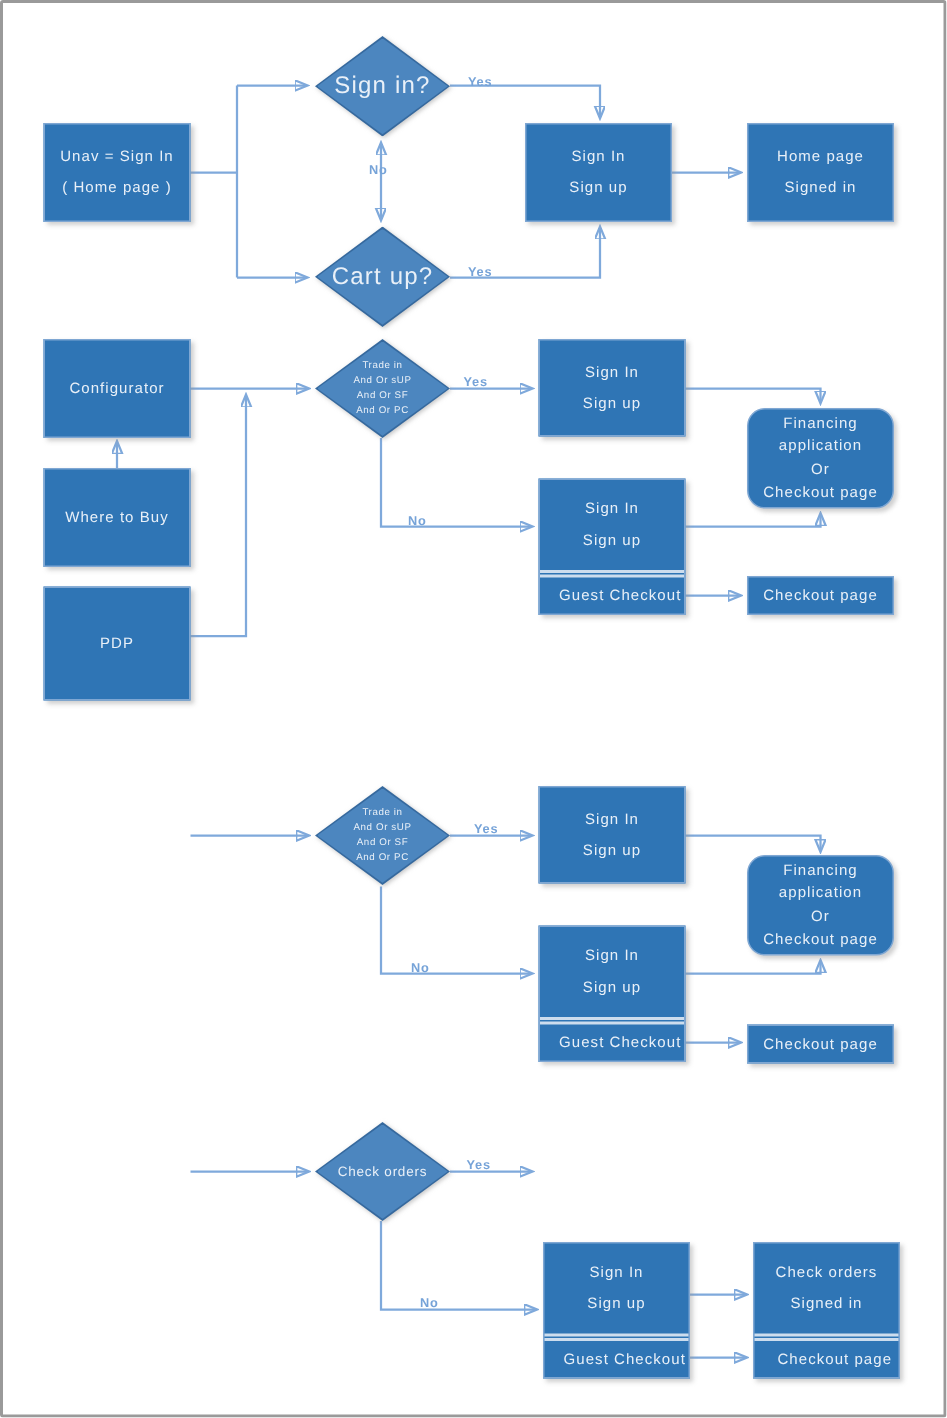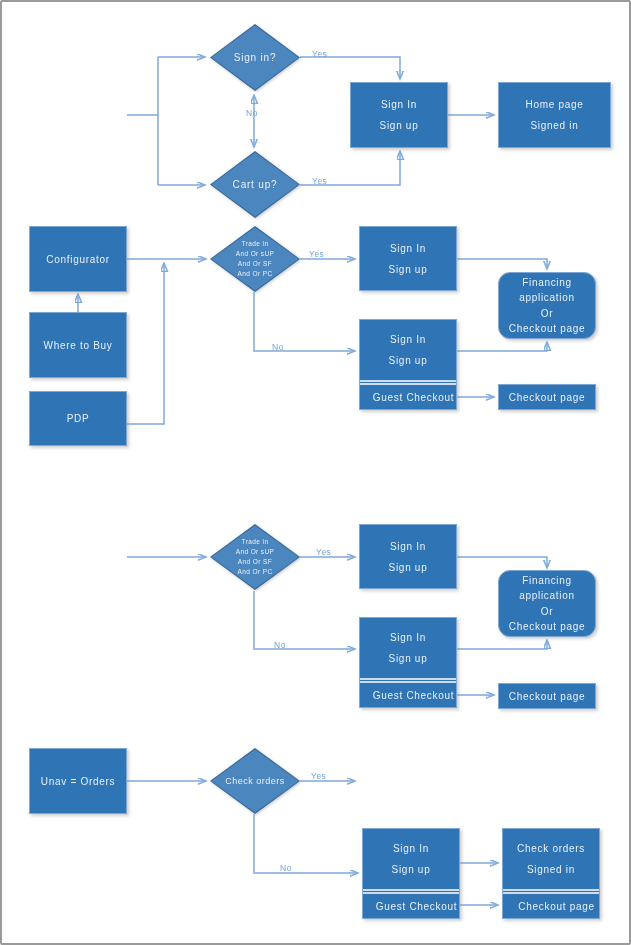--- a/index.html
+++ b/index.html
@@ -44,29 +44,30 @@
   .dmd-shape{position:absolute;inset:0;filter:drop-shadow(1.5px 1.5px 1.5px rgba(140,140,140,.5));}
   .dmd-outer{position:absolute;inset:0;background:var(--diamond_border,#36699E);
     clip-path:polygon(50% 0,100% 50%,50% 100%,0 50%);}
   .dmd-inner{position:absolute;inset:1.5px;background:var(--diamond_fill,#4C86BF);
     clip-path:polygon(50% 0,100% 50%,50% 100%,0 50%);}
   .dmd-text{
     position:absolute;inset:0;
     display:flex;flex-direction:column;align-items:center;justify-content:center;
     text-align:center;color:var(--box_text,#E9F0F8);
   }
-  .dmd-text-lg{font-size:10px;letter-spacing:.8px;}
+  .dmd-text-lg{font-size:16px;letter-spacing:.8px;}
   .dmd-text-md{font-size:9px;letter-spacing:.5px;}
   .dmd-text-sm{font-size:6.5px;letter-spacing:.4px;line-height:1.55;}
   .dmd-text span{display:block;}
   .lbl{
     position:absolute;
     font-size:8.5px;
     letter-spacing:.5px;
     color:var(--label_text,#76A3D8);
+    font-weight:bold;
   }
 </style>
 </head>
 <body>
 
 <div class="page">
 
   <svg class="wires" viewBox="0 0 631 945">
     <defs>
       <marker id="ah" orient="auto" markerUnits="userSpaceOnUse" markerWidth="10" markerHeight="8" refX="7.5" refY="3.5">
@@ -102,20 +103,24 @@
     <path d="M455,647 H545 V639" marker-end="url(#ah)"></path>
     <path d="M455,693 H491" marker-end="url(#ah)"></path>
 
     <path d="M125,779 H203" marker-end="url(#ah)"></path>
     <path d="M298,779 H352" marker-end="url(#ah)"></path>
     <path d="M252,812 V871 H355" marker-end="url(#ah)"></path>
     <path d="M458,861 H495" marker-end="url(#ah)"></path>
     <path d="M458,903 H495" marker-end="url(#ah)"></path>
   </svg>
 
+  <div class="box" style="left:27px;top:80px;width:98px;height:66px">
+    <span>Unav = Sign In</span>
+    <span>( Home page )</span>
+  </div>
 
   <div class="dmd" style="left:208px;top:22px;width:90px;height:67px">
     <div class="dmd-shape">
         <div class="dmd-outer"></div>
         <div class="dmd-inner"></div>
       </div>
     <div class="dmd-text dmd-text-lg">
         <span>Sign in?</span>
       </div>
   </div>
@@ -128,36 +133,36 @@
     <div class="dmd-text dmd-text-lg">
         <span>Cart up?</span>
       </div>
   </div>
 
   <div class="box" style="left:348px;top:80px;width:98px;height:66px">
     <span>Sign In</span>
     <span>Sign up</span>
   </div>
 
-  <div class="box" style="left:496px;top:80px;width:113px;height:66px">
+  <div class="box" style="left:496px;top:80px;width:98px;height:66px">
     <span>Home page</span>
     <span>Signed in</span>
   </div>
 
   <div class="lbl" style="left:310px;top:47px">Yes</div>
   <div class="lbl" style="left:310px;top:174px">Yes</div>
   <div class="lbl" style="left:244px;top:106px">No</div>
 
   <div class="box" style="left:27px;top:224px;width:98px;height:66px">
     <span>Configurator</span>
   </div>
   <div class="box" style="left:27px;top:310px;width:98px;height:66px">
     <span>Where to Buy</span>
   </div>
-  <div class="box" style="left:27px;top:389px;width:98px;height:55px">
+  <div class="box" style="left:27px;top:389px;width:98px;height:76px">
     <span>PDP</span>
   </div>
 
   <div class="dmd" style="left:208px;top:224px;width:90px;height:66px">
     <div class="dmd-shape">
         <div class="dmd-outer"></div>
         <div class="dmd-inner"></div>
       </div>
     <div class="dmd-text dmd-text-sm">
       <span>Trade in</span>
@@ -232,23 +237,20 @@
     <span>Checkout page</span>
   </div>
 
   <div class="box" style="left:496px;top:681px;width:98px;height:26px">
     <span>Checkout page</span>
   </div>
 
   <div class="lbl" style="left:314px;top:545px">Yes</div>
   <div class="lbl" style="left:272px;top:638px">No</div>
 
-  <div class="box" style="left:27px;top:746px;width:98px;height:66px">
-    <span>Unav = Orders</span>
-  </div>
 
   <div class="dmd" style="left:208px;top:746px;width:90px;height:66px">
     <div class="dmd-shape">
         <div class="dmd-outer"></div>
         <div class="dmd-inner"></div>
       </div>
     <div class="dmd-text dmd-text-md">
         <span>Check orders</span>
       </div>
   </div>

